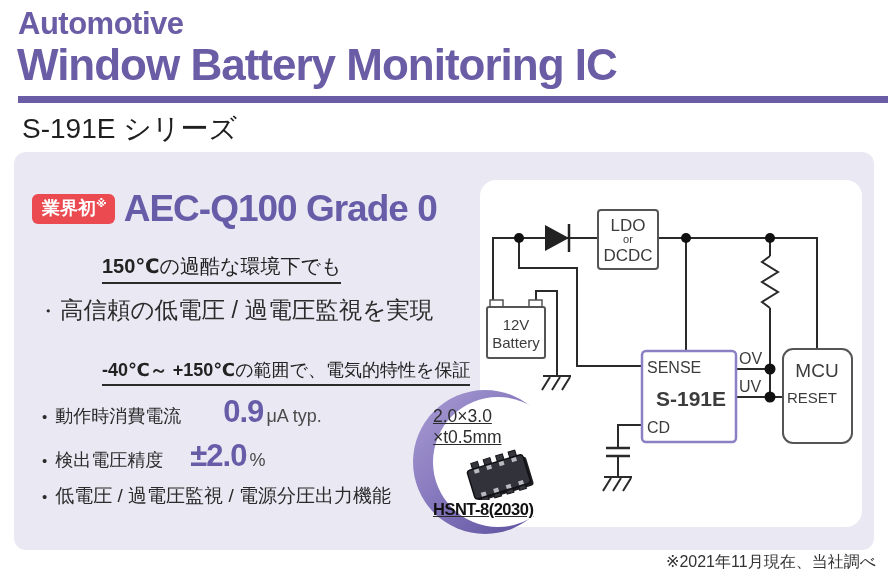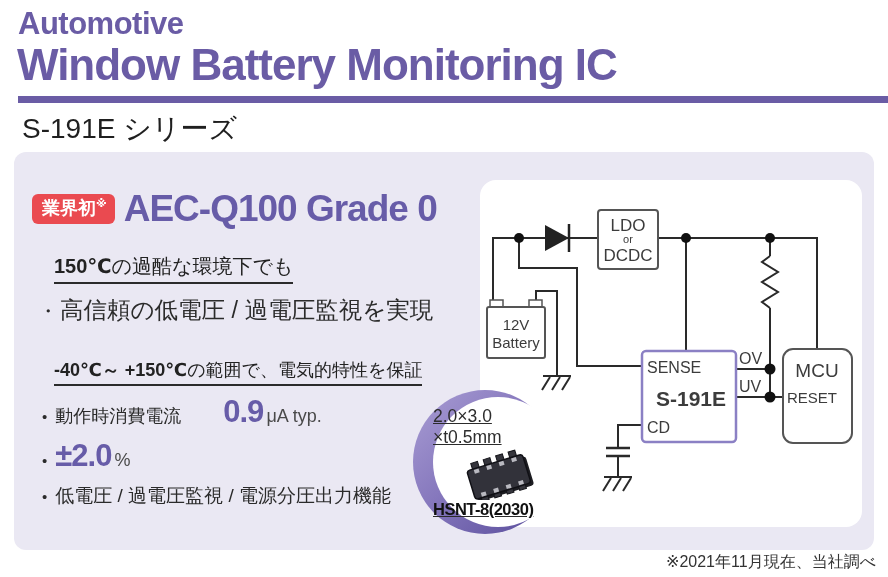--- a/index.html
+++ b/index.html
@@ -37,21 +37,21 @@
   .badge {
     background: #EA4A50; color: #ffffff; font-weight: 700; font-size: 18px;
     padding: 3px 8px 5px 10px; border-radius: 6px; line-height: 1.1; white-space: nowrap;
   }
   .badge sup { font-size: 11px; vertical-align: super; }
   .headline {
     font-size: 37px; font-weight: 700; color: #675CA8; letter-spacing: -1px; white-space: nowrap;
   }
 
   .lead { margin: 23px 0 0 22px; font-size: 20px; color: #222; }
-  .lead .ul { border-bottom: 2px solid #2b2b2b; padding-bottom: 2px; display: inline-block; white-space: nowrap; }
+  .lead .ul { border-bottom: 2px solid #2b2b2b; padding-bottom: 2px; display: inline-block; white-space: nowrap; margin-left: 48px; }
   .lead b { font-weight: 700; }
 
   .big-bullet { display: flex; align-items: baseline; margin: 10px 0 0 6px; font-size: 23.5px; color: #2b2b2b; white-space: nowrap; }
   .big-bullet .bl { margin-right: 2px; font-size: 20px; }
 
   .lead2 { margin: 32px 0 0 22px; font-size: 18px; }
   .spec-row { display: flex; align-items: baseline; margin: 8px 0 0 10px; white-space: nowrap; }
   .spec-row .bl { font-size: 15px; margin-right: 8px; }
   .spec-row .lbl { font-size: 18px; color: #2b2b2b; width: 168px; }
   .spec-row .val { font-size: 31px; font-weight: 700; color: #675CA8; letter-spacing: -1px; }
@@ -119,20 +119,21 @@
         <span class="ul"><b>-40℃～ +150℃</b><span>の範囲で、電気的特性を保証</span></span>
       </div>
       <div class="spec-row">
         <span class="bl">•</span>
         <span class="lbl">動作時消費電流</span>
         <span class="val">0.9</span>
         <span class="unit">μA typ.</span>
       </div>
       <div class="spec-row">
         <span class="bl">•</span>
+        <span class="lbl" style="width:135px">検出電圧精度</span>
         <span class="val">±2.0</span>
         <span class="unit">%</span>
       </div>
 
       <div class="sm-bullet">
         <span class="bl">•</span>
         <span>低電圧 / 過電圧監視 / 電源分圧出力機能</span>
       </div>
     </div>
 

